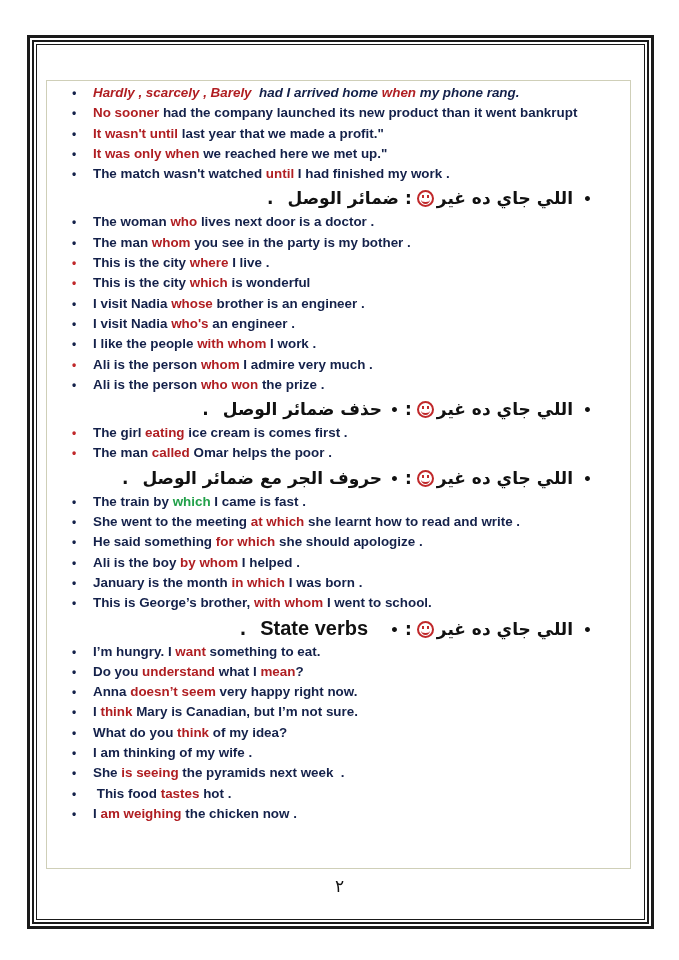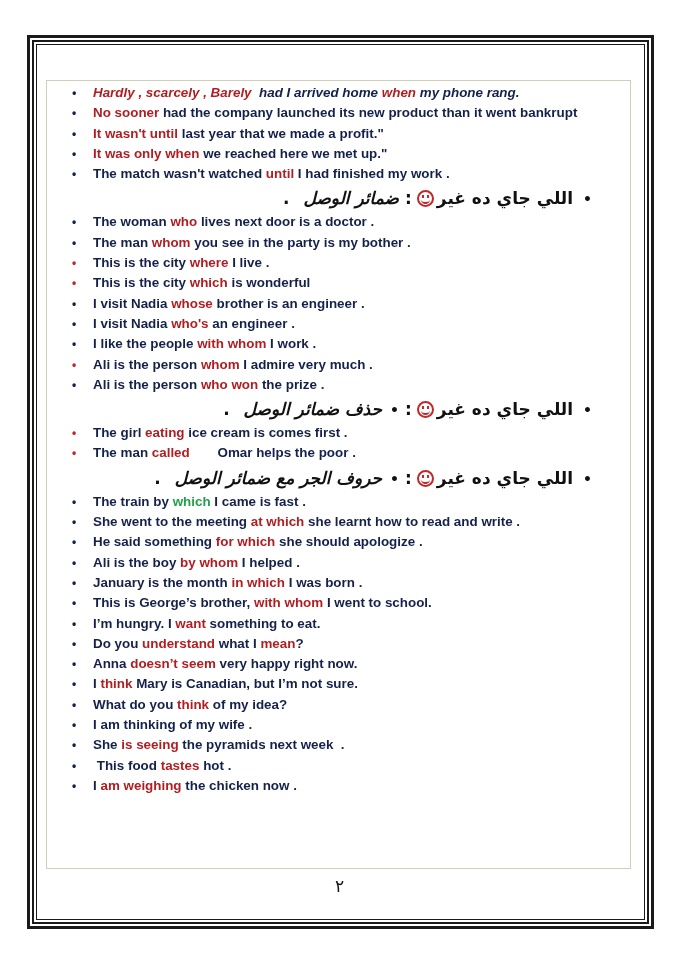--- a/index.html
+++ b/index.html
@@ -54,21 +54,21 @@
     .ar-line .smiley::before {
       content: ""; position: absolute; left: 3px; top: 3px; width: 2px; height: 3px;
       background: #c0282a; box-shadow: 5px 0 0 #c0282a;
     }
     .ar-line .smiley::after {
       content: ""; position: absolute; left: 2px; top: 5px; width: 9px; height: 5px;
       border-bottom: 2px solid #c0282a; border-radius: 0 0 6px 6px;
     }
     .ar-line .colon { margin: 0 2px; }
     .ar-line .sub-bullet { margin: 0 4px; font-size: 14px; }
-    .ar-line .topic { margin-right: 4px; font-style: italic; }
+    .ar-line .topic { margin-right: 4px; }
     .ar-line .topic-en {
       font-family: "Liberation Sans", sans-serif; font-size: 20px; font-weight: bold;
       margin-right: 18px; direction: ltr; unicode-bidi: embed;
     }
     .ar-line .trail-dot { margin-right: 14px; }
 
     .page-number {
       position: absolute; left: 0; width: 679px; top: 876px; text-align: center;
       font-family: "DejaVu Sans", sans-serif; font-size: 17px; color: #111;
     }
@@ -94,28 +94,29 @@
       <div class="line"><span class="bullet">•</span><span style="white-space: pre;">The man </span><span class="hl-red" style="white-space: pre;">whom</span><span style="white-space: pre;"> you see in the party is my bother .</span></div>
       <div class="line"><span class="bullet red">•</span><span style="white-space: pre;">This is the city </span><span class="hl-red" style="white-space: pre;">where</span><span style="white-space: pre;"> I live .</span></div>
       <div class="line"><span class="bullet red">•</span><span style="white-space: pre;">This is the city </span><span class="hl-red" style="white-space: pre;">which</span><span style="white-space: pre;"> is wonderful</span></div>
       <div class="line"><span class="bullet">•</span><span style="white-space: pre;">I visit Nadia </span><span class="hl-red" style="white-space: pre;">whose</span><span style="white-space: pre;"> brother is an engineer .</span></div>
       <div class="line"><span class="bullet">•</span><span style="white-space: pre;">I visit Nadia </span><span class="hl-red" style="white-space: pre;">who's</span><span style="white-space: pre;"> an engineer .</span></div>
       <div class="line"><span class="bullet">•</span><span style="white-space: pre;">I like the people </span><span class="hl-red" style="white-space: pre;">with whom</span><span style="white-space: pre;"> I work .</span></div>
       <div class="line"><span class="bullet red">•</span><span style="white-space: pre;">Ali is the person </span><span class="hl-red" style="white-space: pre;">whom</span><span style="white-space: pre;"> I admire very much .</span></div>
       <div class="line"><span class="bullet">•</span><span style="white-space: pre;">Ali is the person </span><span class="hl-red" style="white-space: pre;">who won</span><span style="white-space: pre;"> the prize .</span></div>
       <div class="ar-line"><span class="ar-bullet">•</span><span>اللي جاي ده غير</span><span class="smiley"></span><span class="colon">:</span><span class="sub-bullet">•</span><span class="topic">حذف ضمائر الوصل</span><span class="trail-dot">.</span></div>
       <div class="line"><span class="bullet red">•</span><span style="white-space: pre;">The girl </span><span class="hl-red" style="white-space: pre;">eating</span><span style="white-space: pre;"> ice cream is comes first .</span></div>
-      <div class="line"><span class="bullet red">•</span><span style="white-space: pre;">The man </span><span class="hl-red" style="white-space: pre;">called</span><span style="white-space: pre; margin-left: 24px;"> Omar helps the poor .</span></div>
+      <div class="line"><span class="bullet red">•</span><span style="white-space: pre;">The man </span><span class="hl-red" style="white-space: pre;">called</span><span style="white-space: pre;"> Omar helps the poor .</span></div>
       <div class="ar-line"><span class="ar-bullet">•</span><span>اللي جاي ده غير</span><span class="smiley"></span><span class="colon">:</span><span class="sub-bullet">•</span><span class="topic">حروف الجر مع  ضمائر الوصل</span><span class="trail-dot">.</span></div>
       <div class="line"><span class="bullet">•</span><span style="white-space: pre;">The train by </span><span class="hl-green" style="white-space: pre;">which</span><span style="white-space: pre;"> I came is fast .</span></div>
       <div class="line"><span class="bullet">•</span><span style="white-space: pre; text-align: center;">She went to the meeting </span><span class="hl-red" style="white-space: pre;">at which</span><span style="white-space: pre;"> she learnt how to read and write .</span></div>
       <div class="line"><span class="bullet">•</span><span style="white-space: pre;">He said something </span><span class="hl-red" style="white-space: pre;">for which</span><span style="white-space: pre;"> she should apologize .</span></div>
       <div class="line"><span class="bullet">•</span><span style="white-space: pre;">Ali is the boy </span><span class="hl-red" style="white-space: pre;">by whom</span><span style="white-space: pre;"> I helped .</span></div>
       <div class="line"><span class="bullet">•</span><span style="white-space: pre;">January is the month </span><span class="hl-red" style="white-space: pre;">in which</span><span style="white-space: pre;"> I was born .</span></div>
       <div class="line"><span class="bullet">•</span><span style="white-space: pre;">This is George’s brother, </span><span class="hl-red" style="white-space: pre;">with whom</span><span style="white-space: pre;"> I went to school.</span></div>
+      <div class="ar-line"><span class="ar-bullet">•</span><span>اللي جاي ده غير</span><span class="smiley"></span><span class="colon">:</span><span class="sub-bullet">•</span><span class="topic-en">State verbs</span><span class="trail-dot">.</span></div>
       <div class="line"><span class="bullet">•</span><span style="white-space: pre;">I’m hungry. I </span><span class="hl-red" style="white-space: pre;">want</span><span style="white-space: pre;"> something to eat.</span></div>
       <div class="line"><span class="bullet">•</span><span style="white-space: pre;">Do you </span><span class="hl-red" style="white-space: pre;">understand</span><span style="white-space: pre;"> what I </span><span class="hl-red" style="white-space: pre;">mean</span><span style="white-space: pre;">?</span></div>
       <div class="line"><span class="bullet">•</span><span style="white-space: pre;">Anna </span><span class="hl-red" style="white-space: pre;">doesn’t seem</span><span style="white-space: pre;"> very happy right now.</span></div>
       <div class="line"><span class="bullet">•</span><span style="white-space: pre;">I </span><span class="hl-red" style="white-space: pre;">think</span><span style="white-space: pre;"> Mary is Canadian, but I’m not sure.</span></div>
       <div class="line"><span class="bullet">•</span><span style="white-space: pre;">What do you </span><span class="hl-red" style="white-space: pre;">think</span><span style="white-space: pre;"> of my idea?</span></div>
       <div class="line"><span class="bullet">•</span><span style="white-space: pre;">I am thinking of my wife .</span></div>
       <div class="line"><span class="bullet">•</span><span style="white-space: pre; margin-top: 13px;">She </span><span class="hl-red" style="white-space: pre;">is seeing</span><span style="white-space: pre;"> the pyramids next week  .</span></div>
       <div class="line"><span class="bullet">•</span><span style="white-space: pre;"> This food </span><span class="hl-red" style="white-space: pre;">tastes</span><span style="white-space: pre;"> hot .</span></div>
       <div class="line"><span class="bullet">•</span><span style="white-space: pre;">I </span><span class="hl-red" style="white-space: pre;">am weighing</span><span style="white-space: pre;"> the chicken now .</span></div>
     </div>

